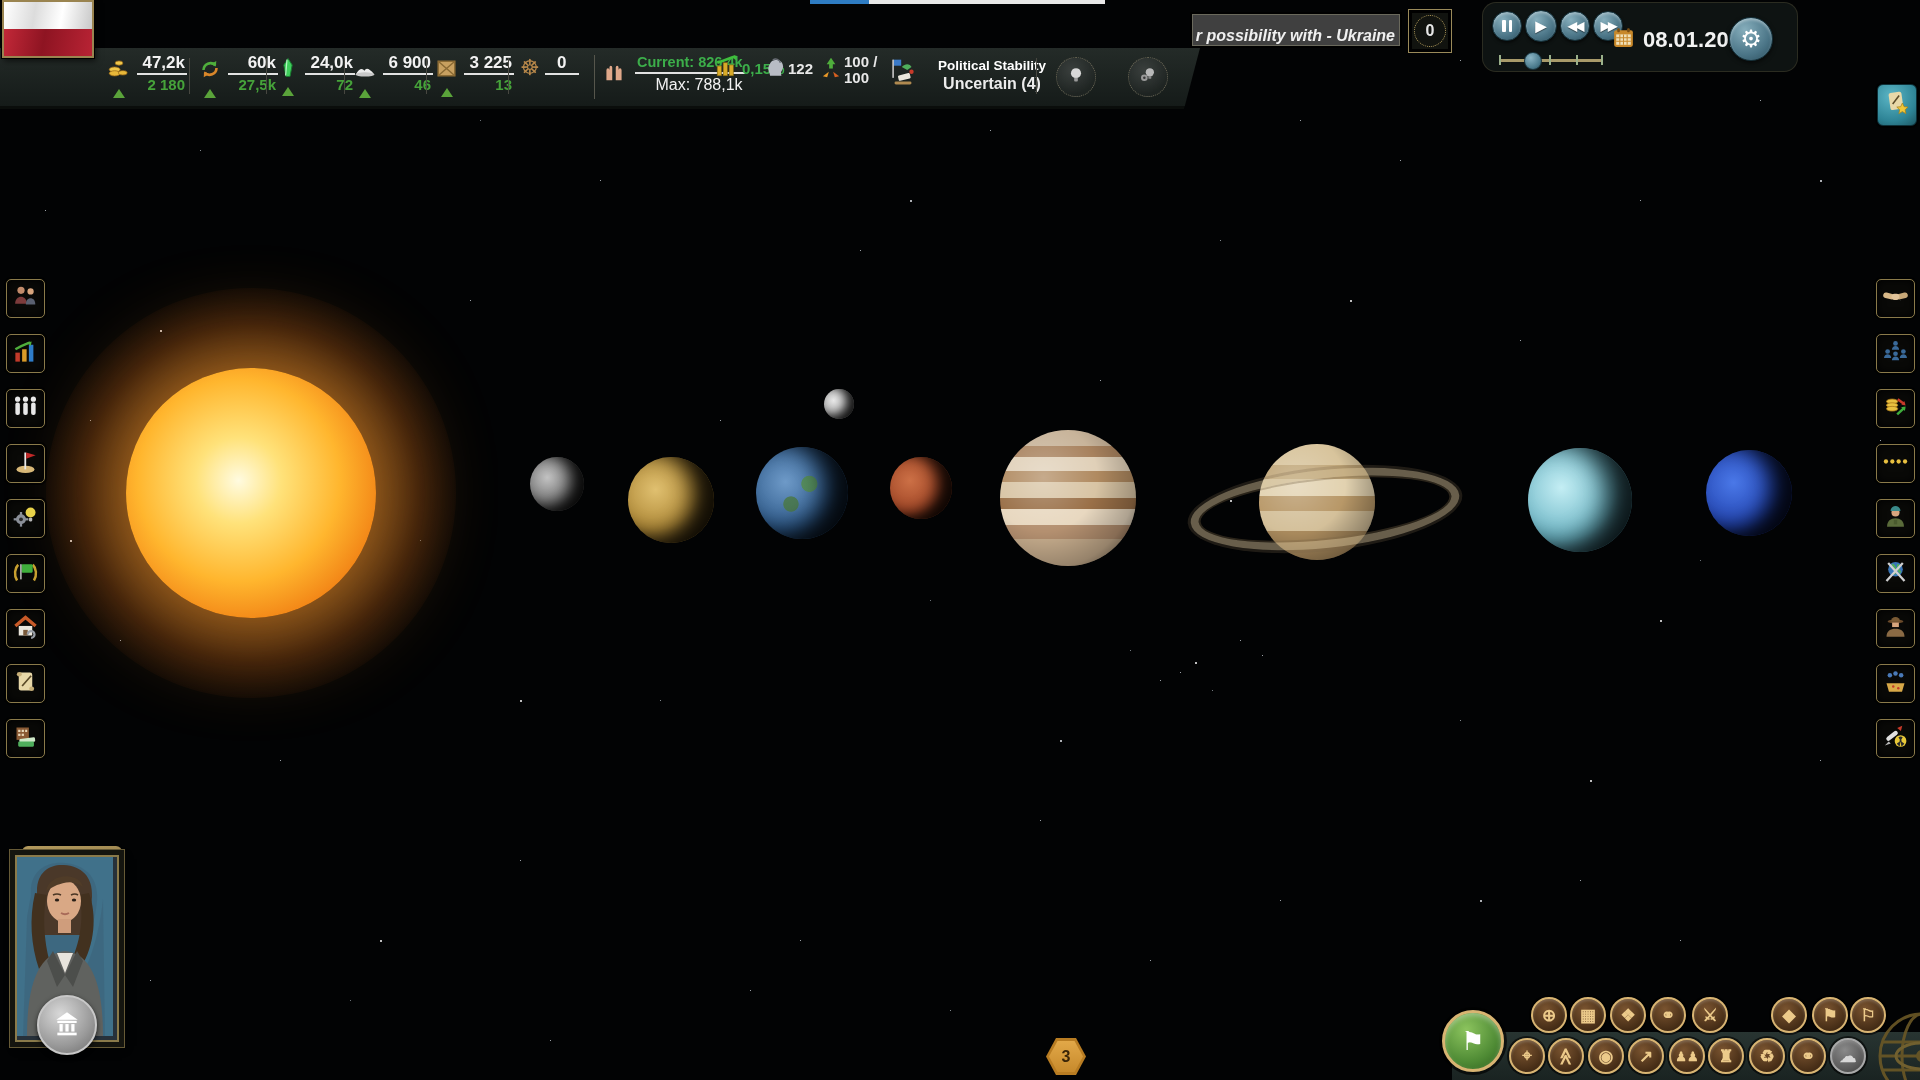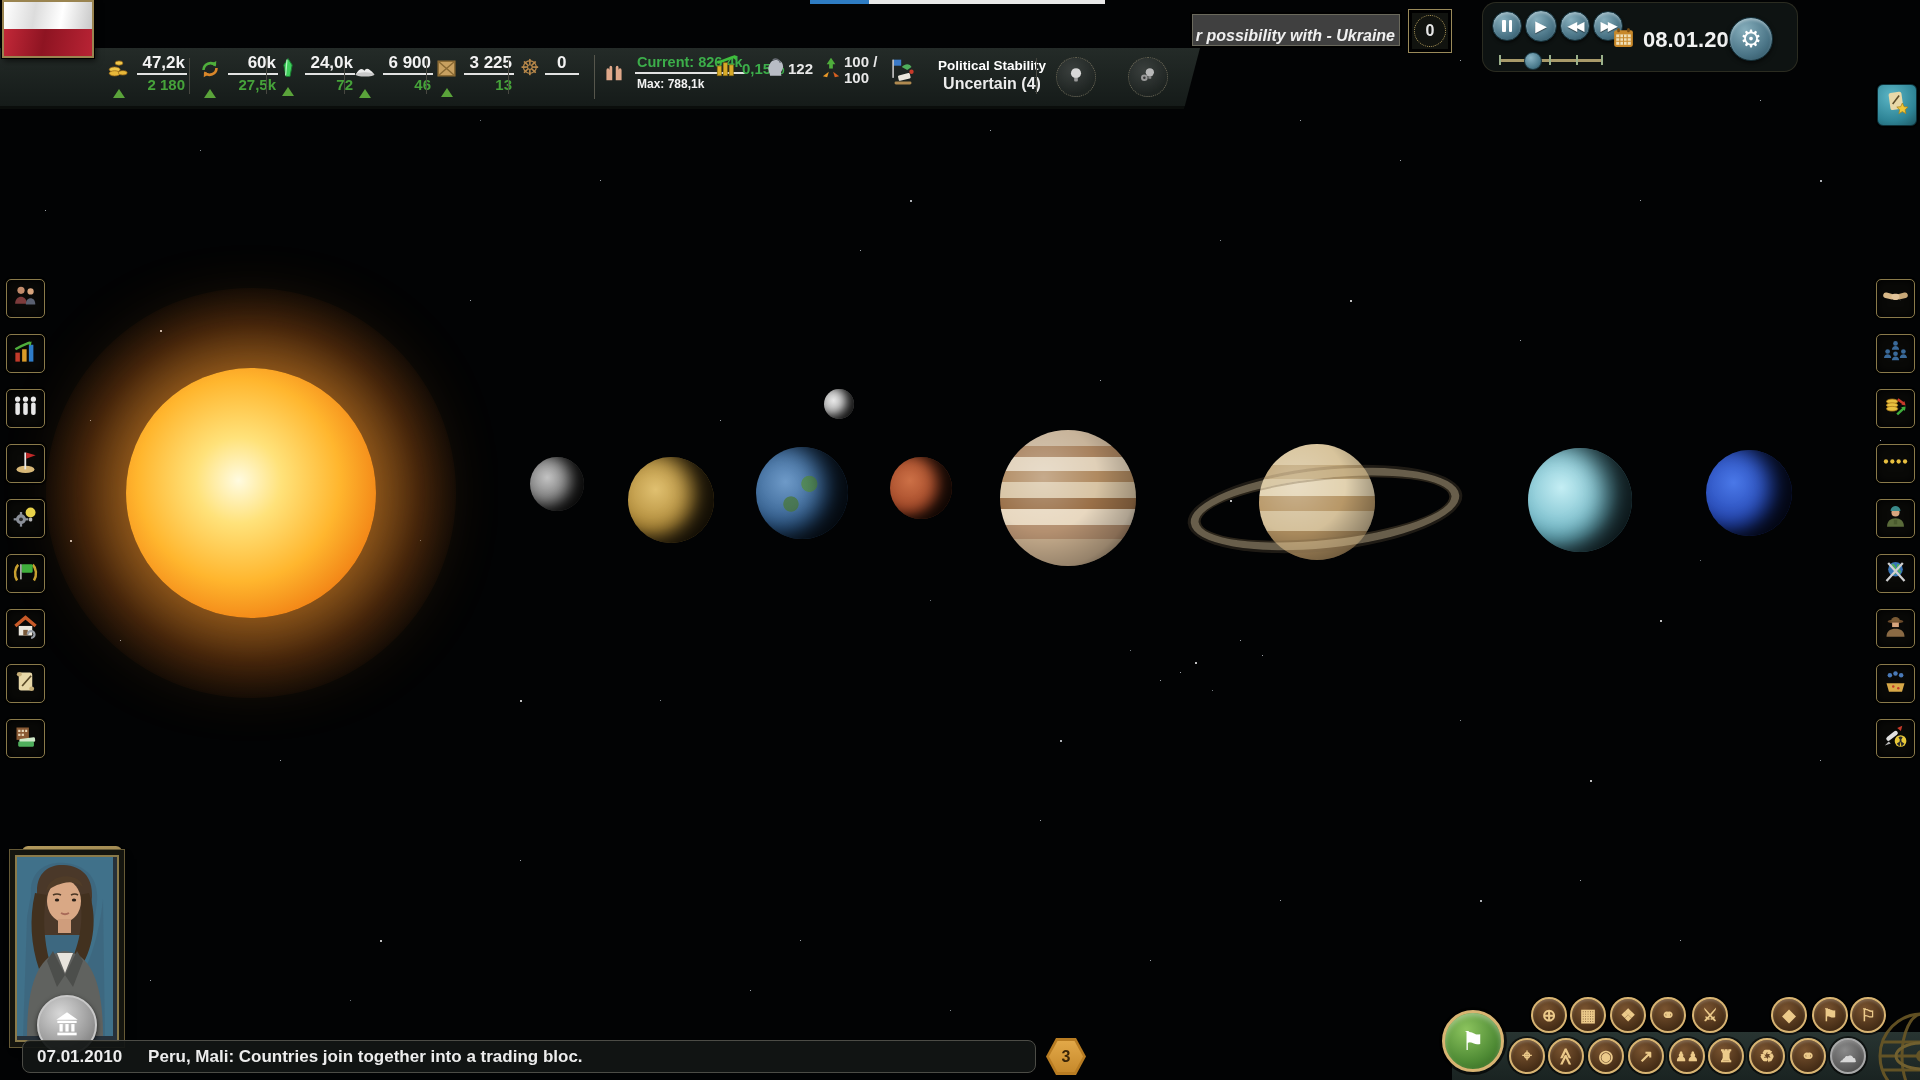--- a/index.html
+++ b/index.html
@@ -75,21 +75,21 @@
   .res-ic{display:flex;flex-direction:column;align-items:center;padding-top:3px;}
   .tri{width:0;height:0;border-left:6px solid transparent;border-right:6px solid transparent;
        border-bottom:9px solid #5aa33a;margin-top:3px;}
   .res-main{font-size:17px;font-weight:700;color:#f2f2f2;text-align:right;
             border-bottom:2px solid #e2e2e2;padding:0 2px 1px;min-width:46px;line-height:19px;}
   .res-sub{font-size:15px;font-weight:700;color:#46a33a;text-align:right;padding:2px 2px 0;line-height:16px;}
   .vdiv{position:absolute;top:10px;width:1px;height:36px;background:#474740;}
   .vdiv.tall{top:7px;height:44px;background:#56564c;}
   .wf{position:absolute;left:600px;top:6px;display:flex;align-items:center;gap:7px;}
   .wf-cur{font-size:14.5px;font-weight:700;color:#3cae4a;border-bottom:2px solid #e2e2e2;padding:0 2px 1px;line-height:17px;}
-  .wf-max{font-size:12px;font-weight:700;color:#f2f2f2;padding:2px 2px 0;line-height:17px;}
+  .wf-max{font-size:16px;font-weight:400;color:#f2f2f2;padding:2px 2px 0;line-height:17px;text-align:right;}
   .ind{position:absolute;top:5px;display:flex;flex-direction:row;align-items:center;width:56px;}
   .ind-val{font-size:15px;font-weight:700;color:#e8e8e8;margin-top:1px;line-height:16px;}
   .ind-val.green{color:#3cae4a;}
   .ps{position:absolute;left:888px;top:8px;display:flex;align-items:center;gap:9px;}
   .ps-text{display:flex;flex-direction:column;align-items:center;width:130px;}
   .ps-title{font-size:13.5px;font-weight:700;color:#fff;line-height:18px;}
   .ps-status{font-size:16px;font-weight:700;color:#ececec;line-height:18px;}
   .bulb-btn{position:absolute;top:9px;width:38px;height:38px;border-radius:50%;cursor:pointer;
     background:radial-gradient(circle at 40% 32%,#3a3f3d,#24292780 70%);border:1px dotted #6e6a58;
     display:flex;align-items:center;justify-content:center;}
@@ -662,24 +662,20 @@
       <svg width="30" height="30" viewBox="0 0 28 28">
           <path d="M4 11 L14 4 L24 11 Z" fill="#fff"></path>
           <rect x="5" y="12" width="18" height="2" fill="#fff"></rect>
           <rect x="7" y="15" width="3" height="7" fill="#fff"></rect>
           <rect x="12.5" y="15" width="3" height="7" fill="#fff"></rect>
           <rect x="18" y="15" width="3" height="7" fill="#fff"></rect>
           <rect x="5" y="23" width="18" height="2.5" fill="#fff"></rect>
         </svg></span>
   </div>
 
-  <div id="newsbar">
-    <span class="news-date">07.01.2010</span>
-    <span class="news-msg">Peru, Mali: Countries join together into a trading bloc.</span>
-  </div>
   <div id="newsbadge">
     <div class="in">
         <span>3</span>
       </div>
   </div>
 
   <div id="br-band"></div>
   <svg id="watermark" width="130" height="100" viewBox="0 0 130 100">
     <g stroke="#6b5826" stroke-width="3" fill="none">
       <circle cx="70" cy="58" r="42"></circle>

